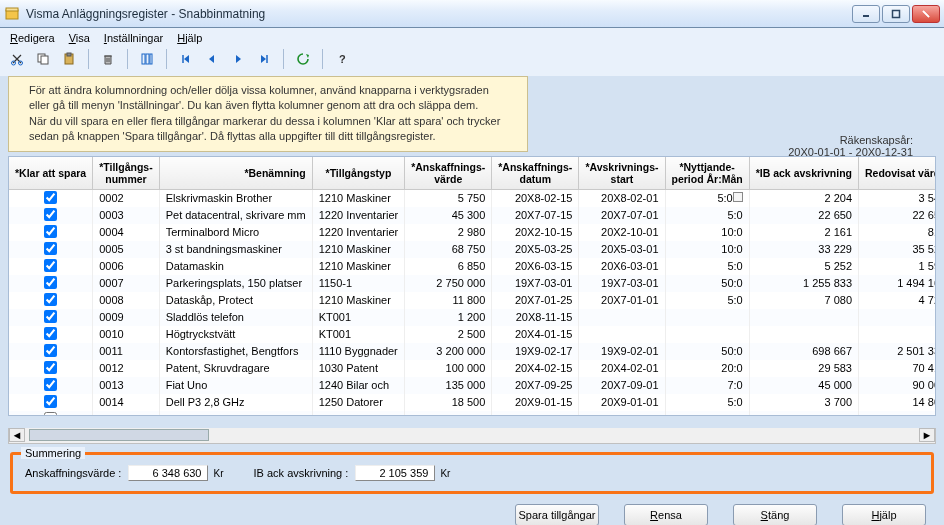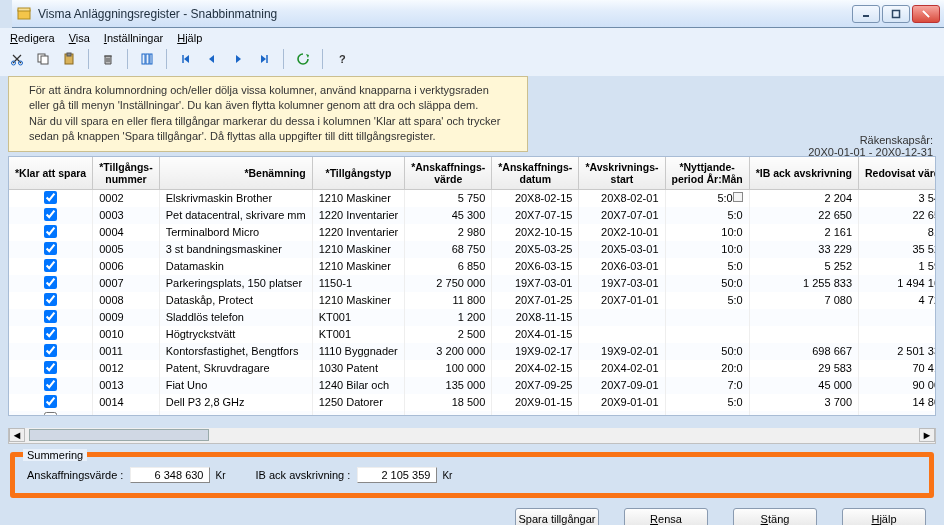--- a/index.html
+++ b/index.html
@@ -14,21 +14,20 @@
     overflow: hidden;
   }
   
   .titlebar {
     height: 28px;
     background: linear-gradient(#f7fbff, #e2edfb 40%, #cfe1f7);
     border-bottom: 1px solid #6f8ba8;
     display: flex;
     align-items: center;
     padding: 0 4px;
-    margin-left: 12px;
   }
   .app-icon { width: 16px; height: 16px; margin-right: 6px; display:flex;align-items:center;justify-content:center;}
   .titlebar .title { flex: 1; font-size: 12px; color: #1d2d3c; }
   .winbtns { display:flex; gap:2px; }
   .winbtn {
     width: 28px; height: 18px; border: 1px solid #7a94b3;
     border-radius: 3px; display:flex; align-items:center; justify-content:center;
     background: linear-gradient(#f3f8ff, #d7e6f7);
   }
   .winbtn.close { background: linear-gradient(#f7a7a0, #d94b3c); border-color:#b33; }
@@ -60,21 +59,21 @@
     padding: 6px 20px;
     background: #fff7d6;
     border: 1px solid #cbbf8f;
     font-size: 11px;
     line-height: 1.4;
     color: #333;
     width: 520px;
   }
   .period-label {
     position:absolute;
-    right: 11px;
+    right: 31px;
     top: 134px;
     text-align:right;
     font-size:11px;
     color:#333;
   }
   
   .grid-wrap {
     margin: 2px 8px 12px;
     border: 1px solid #a8bcd5;
     background:#fff;
@@ -126,21 +125,21 @@
   .hscroll .arrow {
     position:absolute; top:0; width:16px; height:14px;
     display:flex;align-items:center;justify-content:center;
     border:1px solid #bbb; background:#efefef;
   }
   .hscroll .arrow.left{left:0;}
   .hscroll .arrow.right{right:0;}
   
   .summary {
     margin: 8px 10px 4px;
-    border: 5px solid #f97316;
+    border: 3px solid #f97316;
     border-radius:3px;
     padding: 10px 12px 10px;
     position:relative;
   }
   .summary .legend {
     position:absolute; top:-8px; left:8px;
     background:#e9f1fb;
     padding:0 4px;
     font-size:11px;
   }

